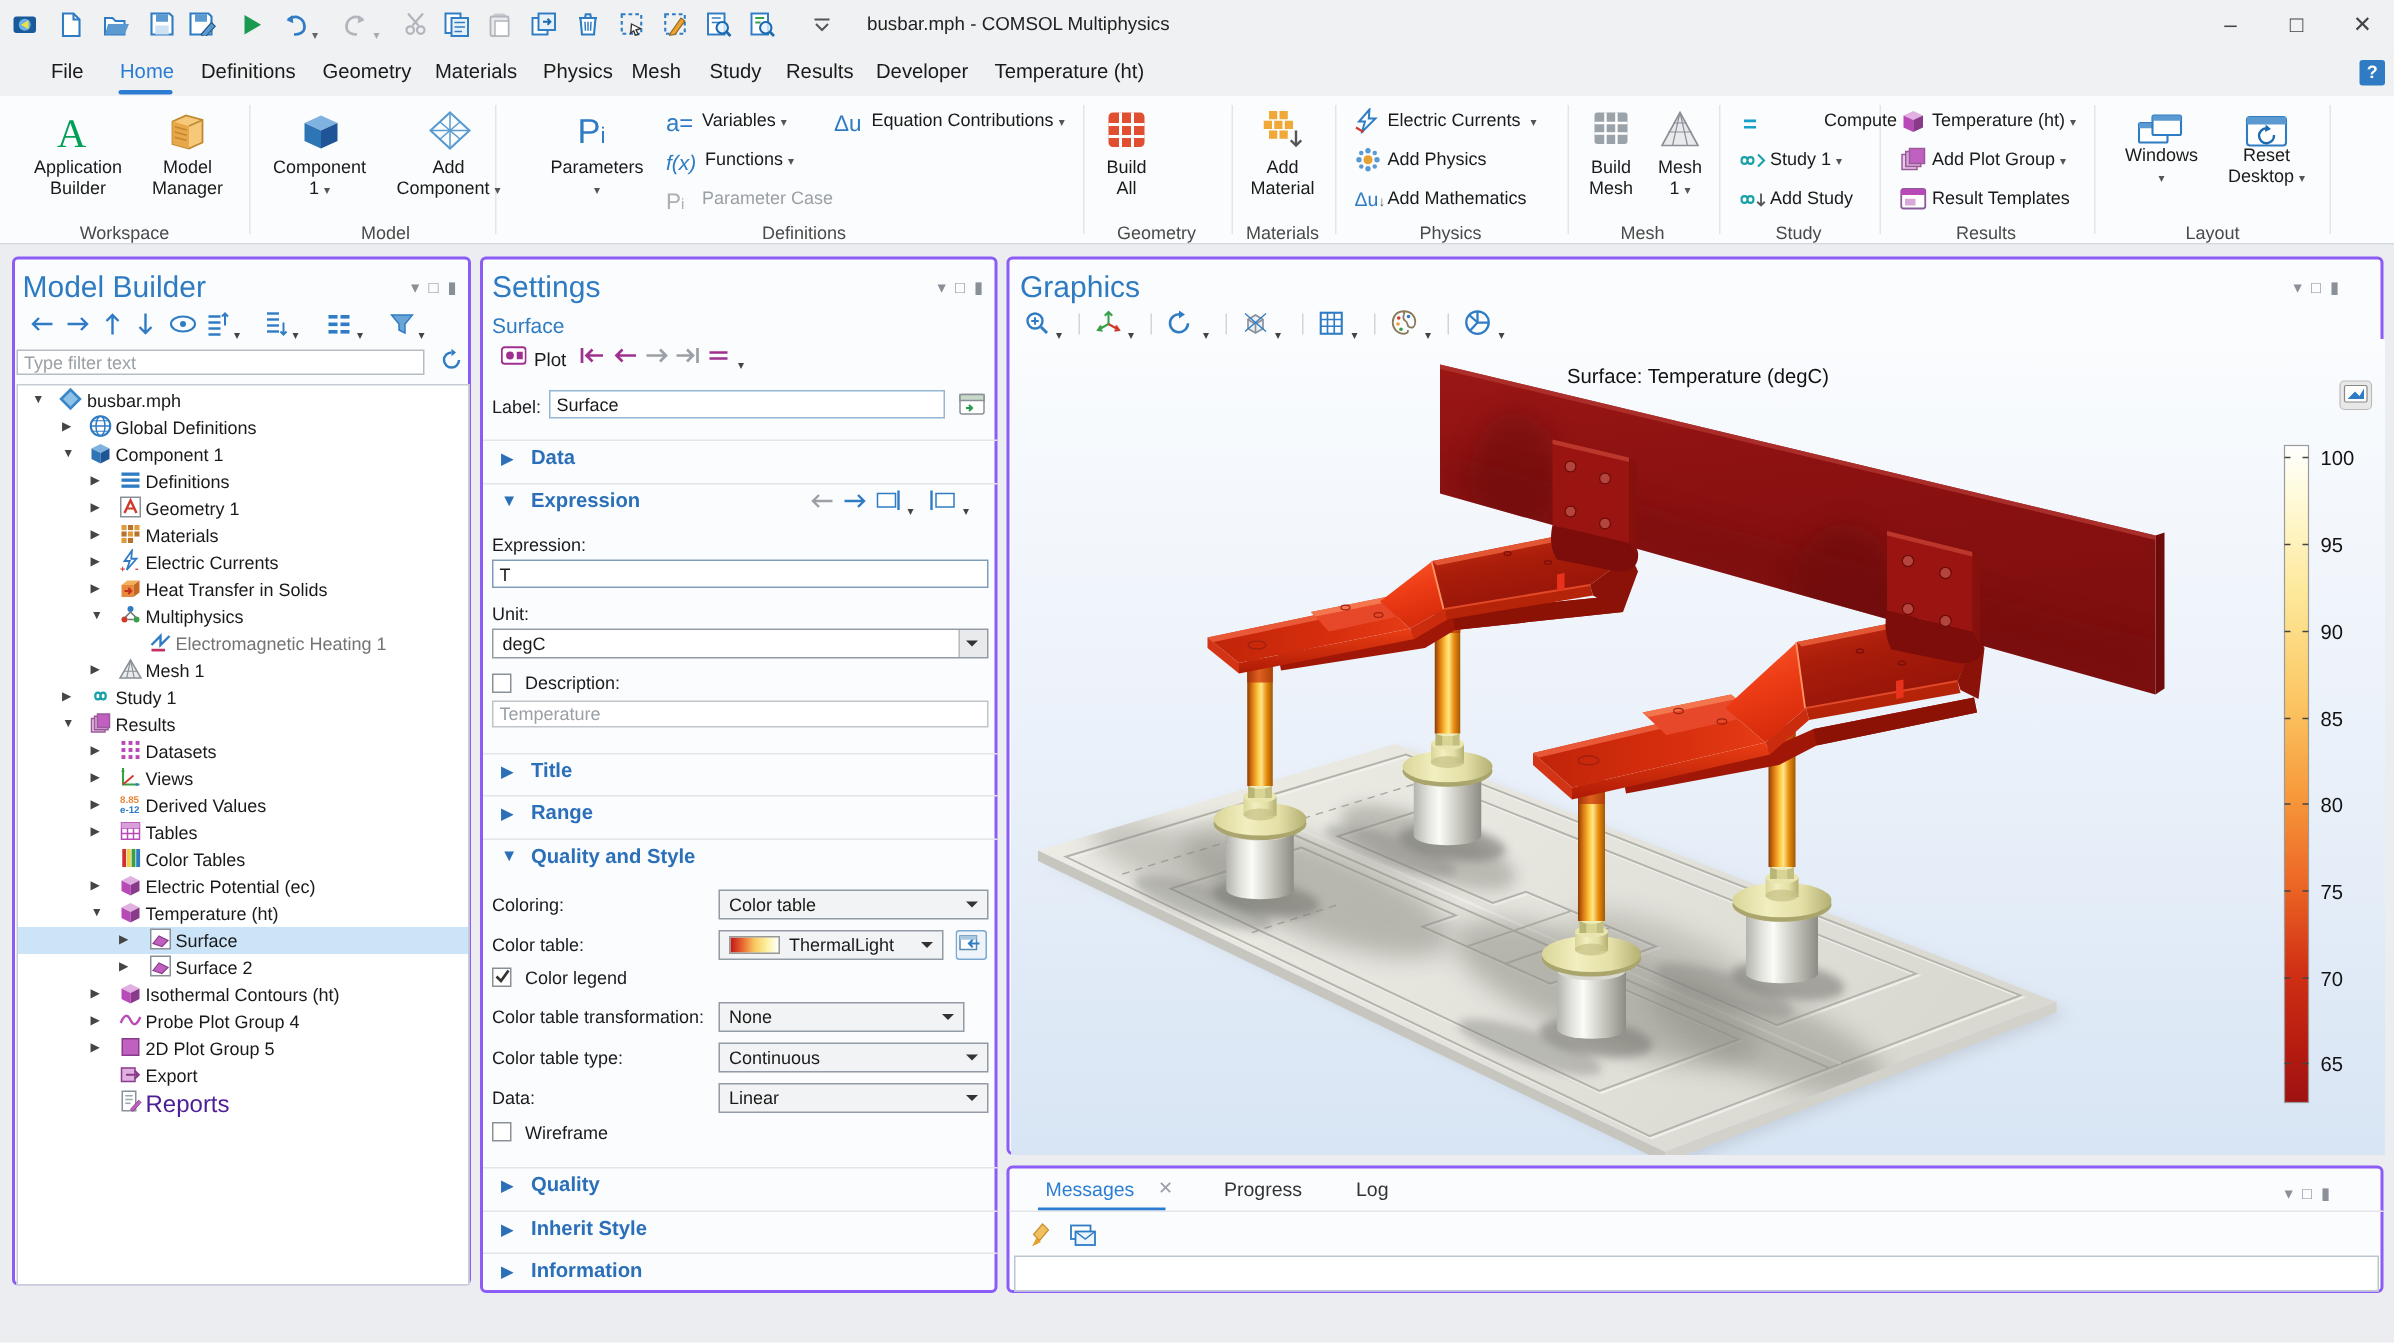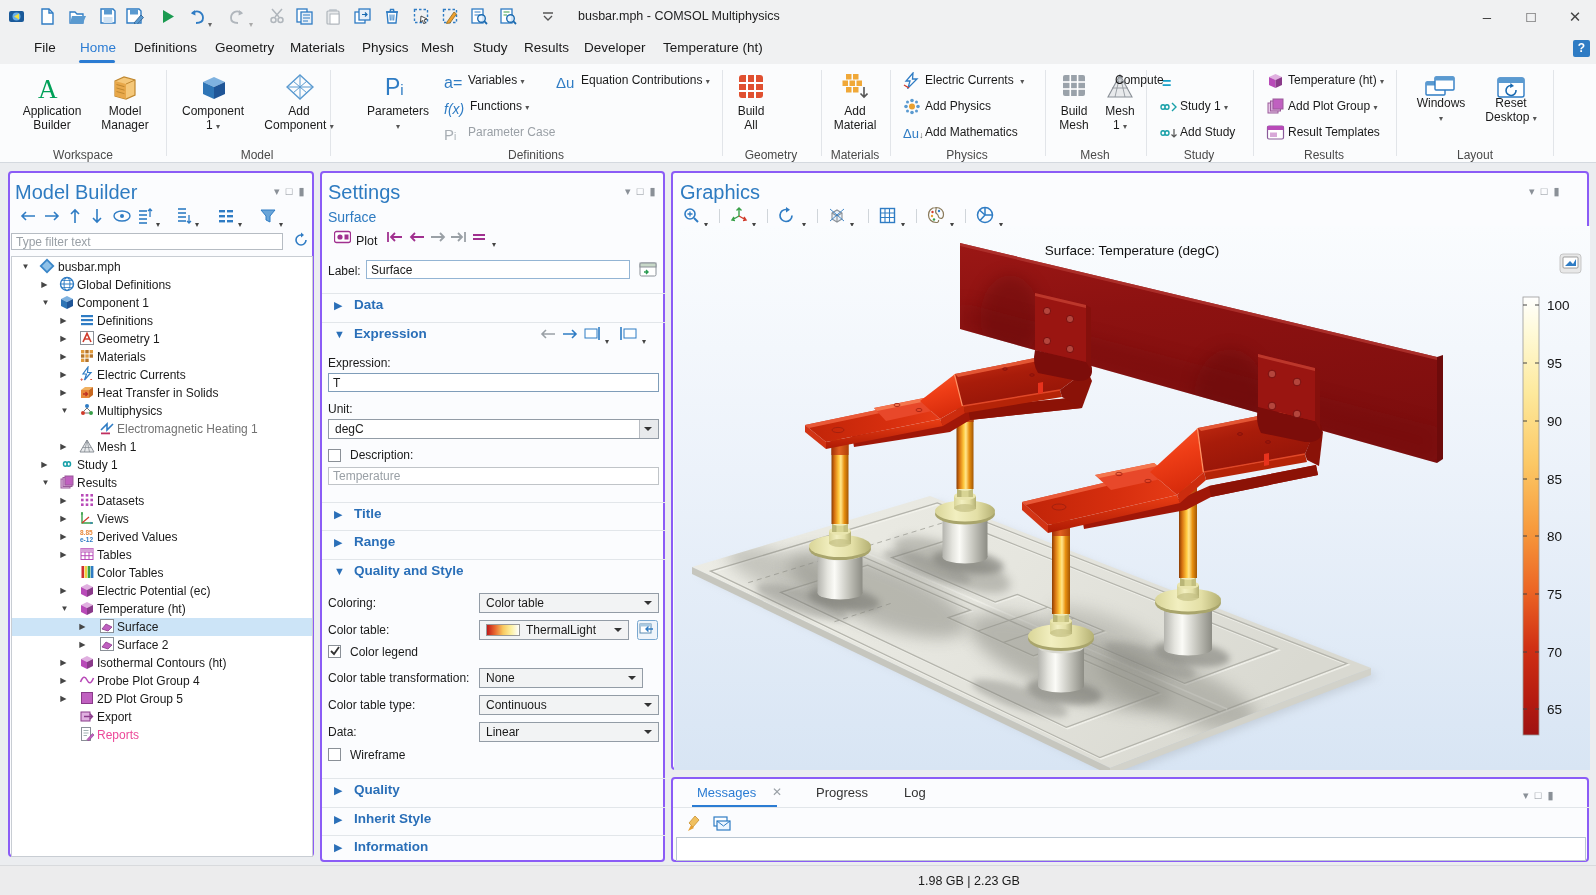--- a/index.html
+++ b/index.html
@@ -361,21 +361,21 @@
     <div class="rrow" style="left:470px; top:35px;">Functions <span class="caret">▾</span></div>
     <div class="rrow grey" style="left:468px; top:61px;">Parameter Case</div>
     <div class="rrow" style="left:581px; top:9px;">Equation Contributions <span class="caret">▾</span></div>
     <div class="rbig" style="left:751px; top:40px;">Build<br>All</div>
     <div class="rbig" style="left:855px; top:40px;">Add<br>Material</div>
     <div class="rrow" style="left:925px; top:9px;">Electric Currents&nbsp;&nbsp;<span class="caret">▾</span></div>
     <div class="rrow" style="left:925px; top:35px;">Add Physics</div>
     <div class="rrow" style="left:925px; top:61px;">Add Mathematics</div>
     <div class="rbig" style="left:1074px; top:40px;">Build<br>Mesh</div>
     <div class="rbig" style="left:1120px; top:40px;">Mesh<br>1 <span class="caret">▾</span></div>
-    <div class="rrow" style="left:1115px; top:9px;">Compute</div>
+    <div class="rrow" style="left:1216px; top:9px;">Compute</div>
     <div class="rrow" style="left:1180px; top:35px;">Study 1 <span class="caret">▾</span></div>
     <div class="rrow" style="left:1180px; top:61px;">Add Study</div>
     <div class="rrow" style="left:1288px; top:9px;">Temperature (ht) <span class="caret">▾</span></div>
     <div class="rrow" style="left:1288px; top:35px;text-align:right;">Add Plot Group <span class="caret">▾</span></div>
     <div class="rrow" style="left:1288px; top:61px;">Result Templates</div>
     <div class="rbig" style="left:1441px; top:32px;">Windows<br><span class="caret">▾</span></div>
     <div class="rbig" style="left:1511px; top:32px;">Reset<br>Desktop <span class="caret">▾</span></div>
 
     <div class="rgrouplabel" style="left:83px;">Workspace</div>
     <div class="rgrouplabel" style="left:257px;">Model</div>
@@ -703,21 +703,21 @@
           </svg>
         </div>
         <div style="position:absolute;left:85px;top:453px;font-size:12px;color:#1a1a1a;white-space:nowrap;">Export</div>
         <div style="position:absolute;left:67px;top:469px;">
           <svg width="16" height="16" viewBox="0 0 16 16">
             <rect x="2.5" y="1.5" width="9" height="13" fill="#fff" stroke="#8a9097"></rect>
             <path d="M4.5 4.5 L9.5 4.5 M4.5 7 L9.5 7 M4.5 9.5 L8 9.5" stroke="#9aa" stroke-width="0.9"></path>
             <path d="M8 13.5 L13.5 7.5 L15 9 L9.5 15 Z" fill="#c060c0" stroke="#8a3a8a" stroke-width="0.6"></path>
           </svg>
         </div>
-        <div style="position:absolute;left:85px;top:471px;font-size:12px;color:#ec4899;white-space:nowrap;">Reports</div>
+        <div style="position:absolute;left:85px;top:471px;font-size:16px;color:#4c1d95;white-space:nowrap;">Reports</div>
       </div>
   <div style="position:absolute;left:283px;top:59px;">
         <svg width="16" height="16" viewBox="0 0 16 16">
           <path d="M13 8 A5 5 0 1 1 8 3" fill="none" stroke="#2f7cc4" stroke-width="1.6"></path>
           <path d="M8 0.5 L11 3 L8 5.5" fill="#2f7cc4"></path>
         </svg>
       </div>
     </div>
 
   <div class="panel" id="setpanel" style="left:320px; top:171px; width:345px; height:691px;">
@@ -1233,17 +1233,14 @@
             <rect x="1" y="1" width="13" height="9" fill="#fff" stroke="#2f7cc4" stroke-width="1.2"></rect>
             <rect x="4" y="5" width="13" height="9" fill="#eef6ff" stroke="#2f7cc4" stroke-width="1.2"></rect>
             <path d="M4 5 L10.5 10 L17 5" fill="none" stroke="#2f7cc4" stroke-width="1"></path>
           </svg>
         </div>
       </div>
     <div style="position:absolute; left:3px; top:58px; width:910px; height:24px; background:#fff; border:1px solid #bac6d2;"></div>
     <div class="pctrl" style="left:850px; top:10px;">▾&nbsp; □&nbsp; ▮</div>
   </div>
 
-  <div id="statusbar">
-    <div class="txt">1.98 GB | 2.23 GB</div>
-  </div>
 
 </div>
 
 </body></html>

